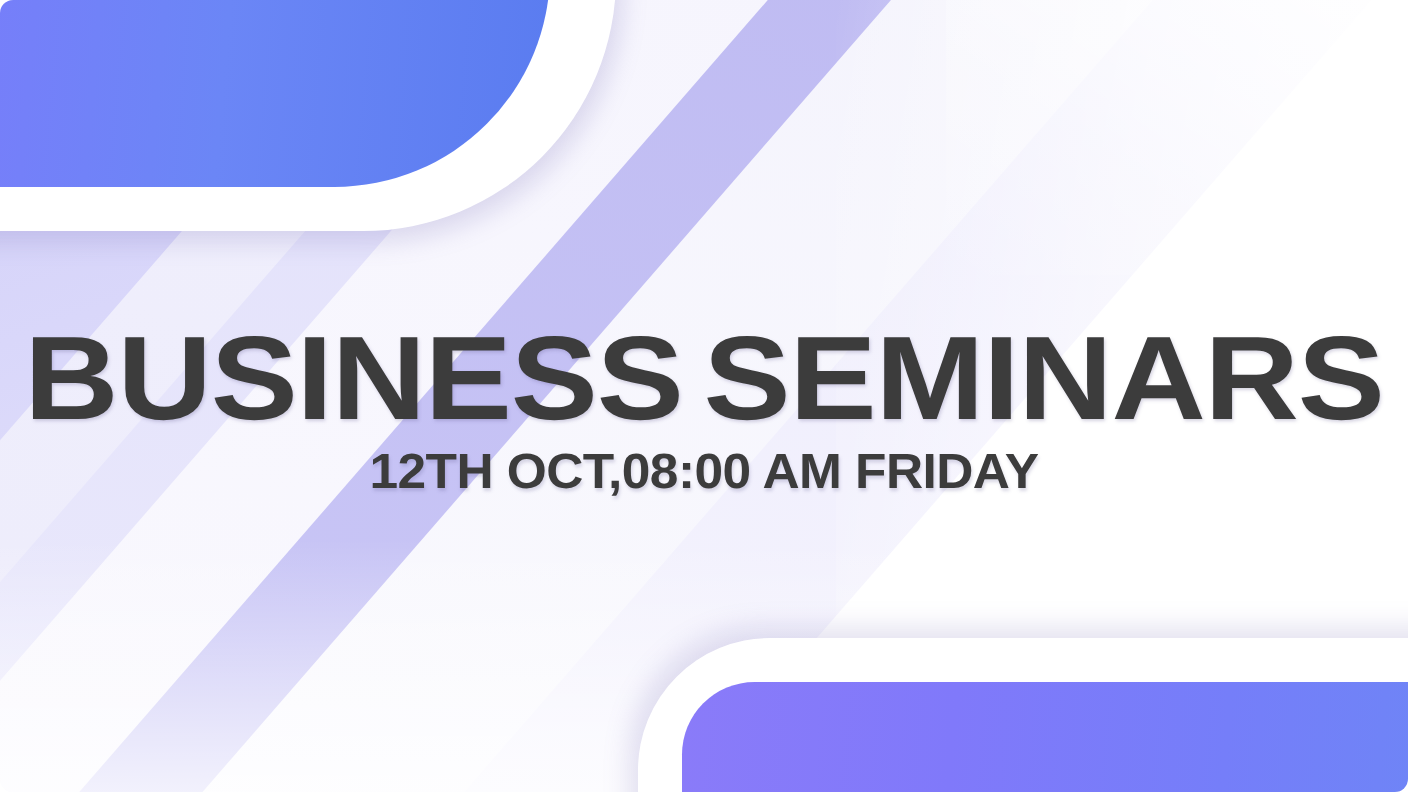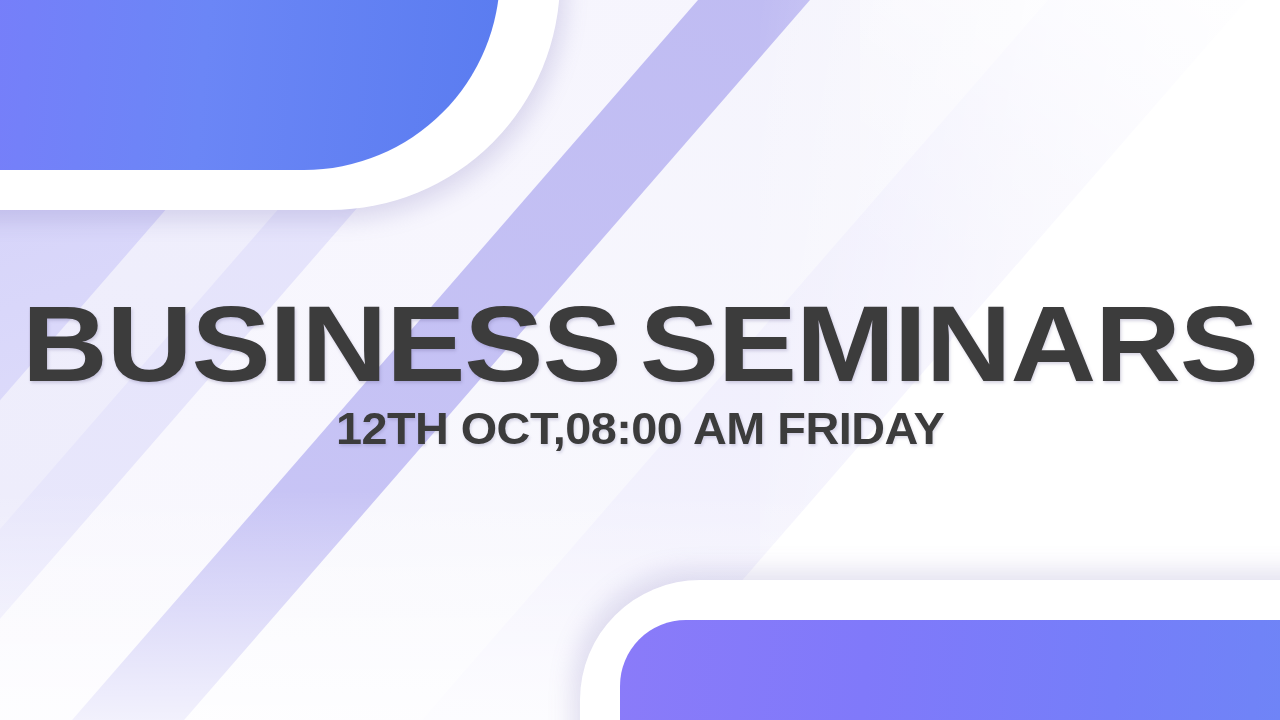--- a/index.html
+++ b/index.html
@@ -12,20 +12,21 @@
     font-family: "Liberation Sans", sans-serif;
   }
 
   
   #banner {
     position: relative;
     width: 1280px;
     height: 720px;
     overflow: hidden;
     background: #ffffff;
+    border-radius: 12px;
   }
 
   
   .stripes-layer {
     position: absolute;
     inset: 0;
     overflow: hidden;
     pointer-events: none;
   }
   .stripe {

